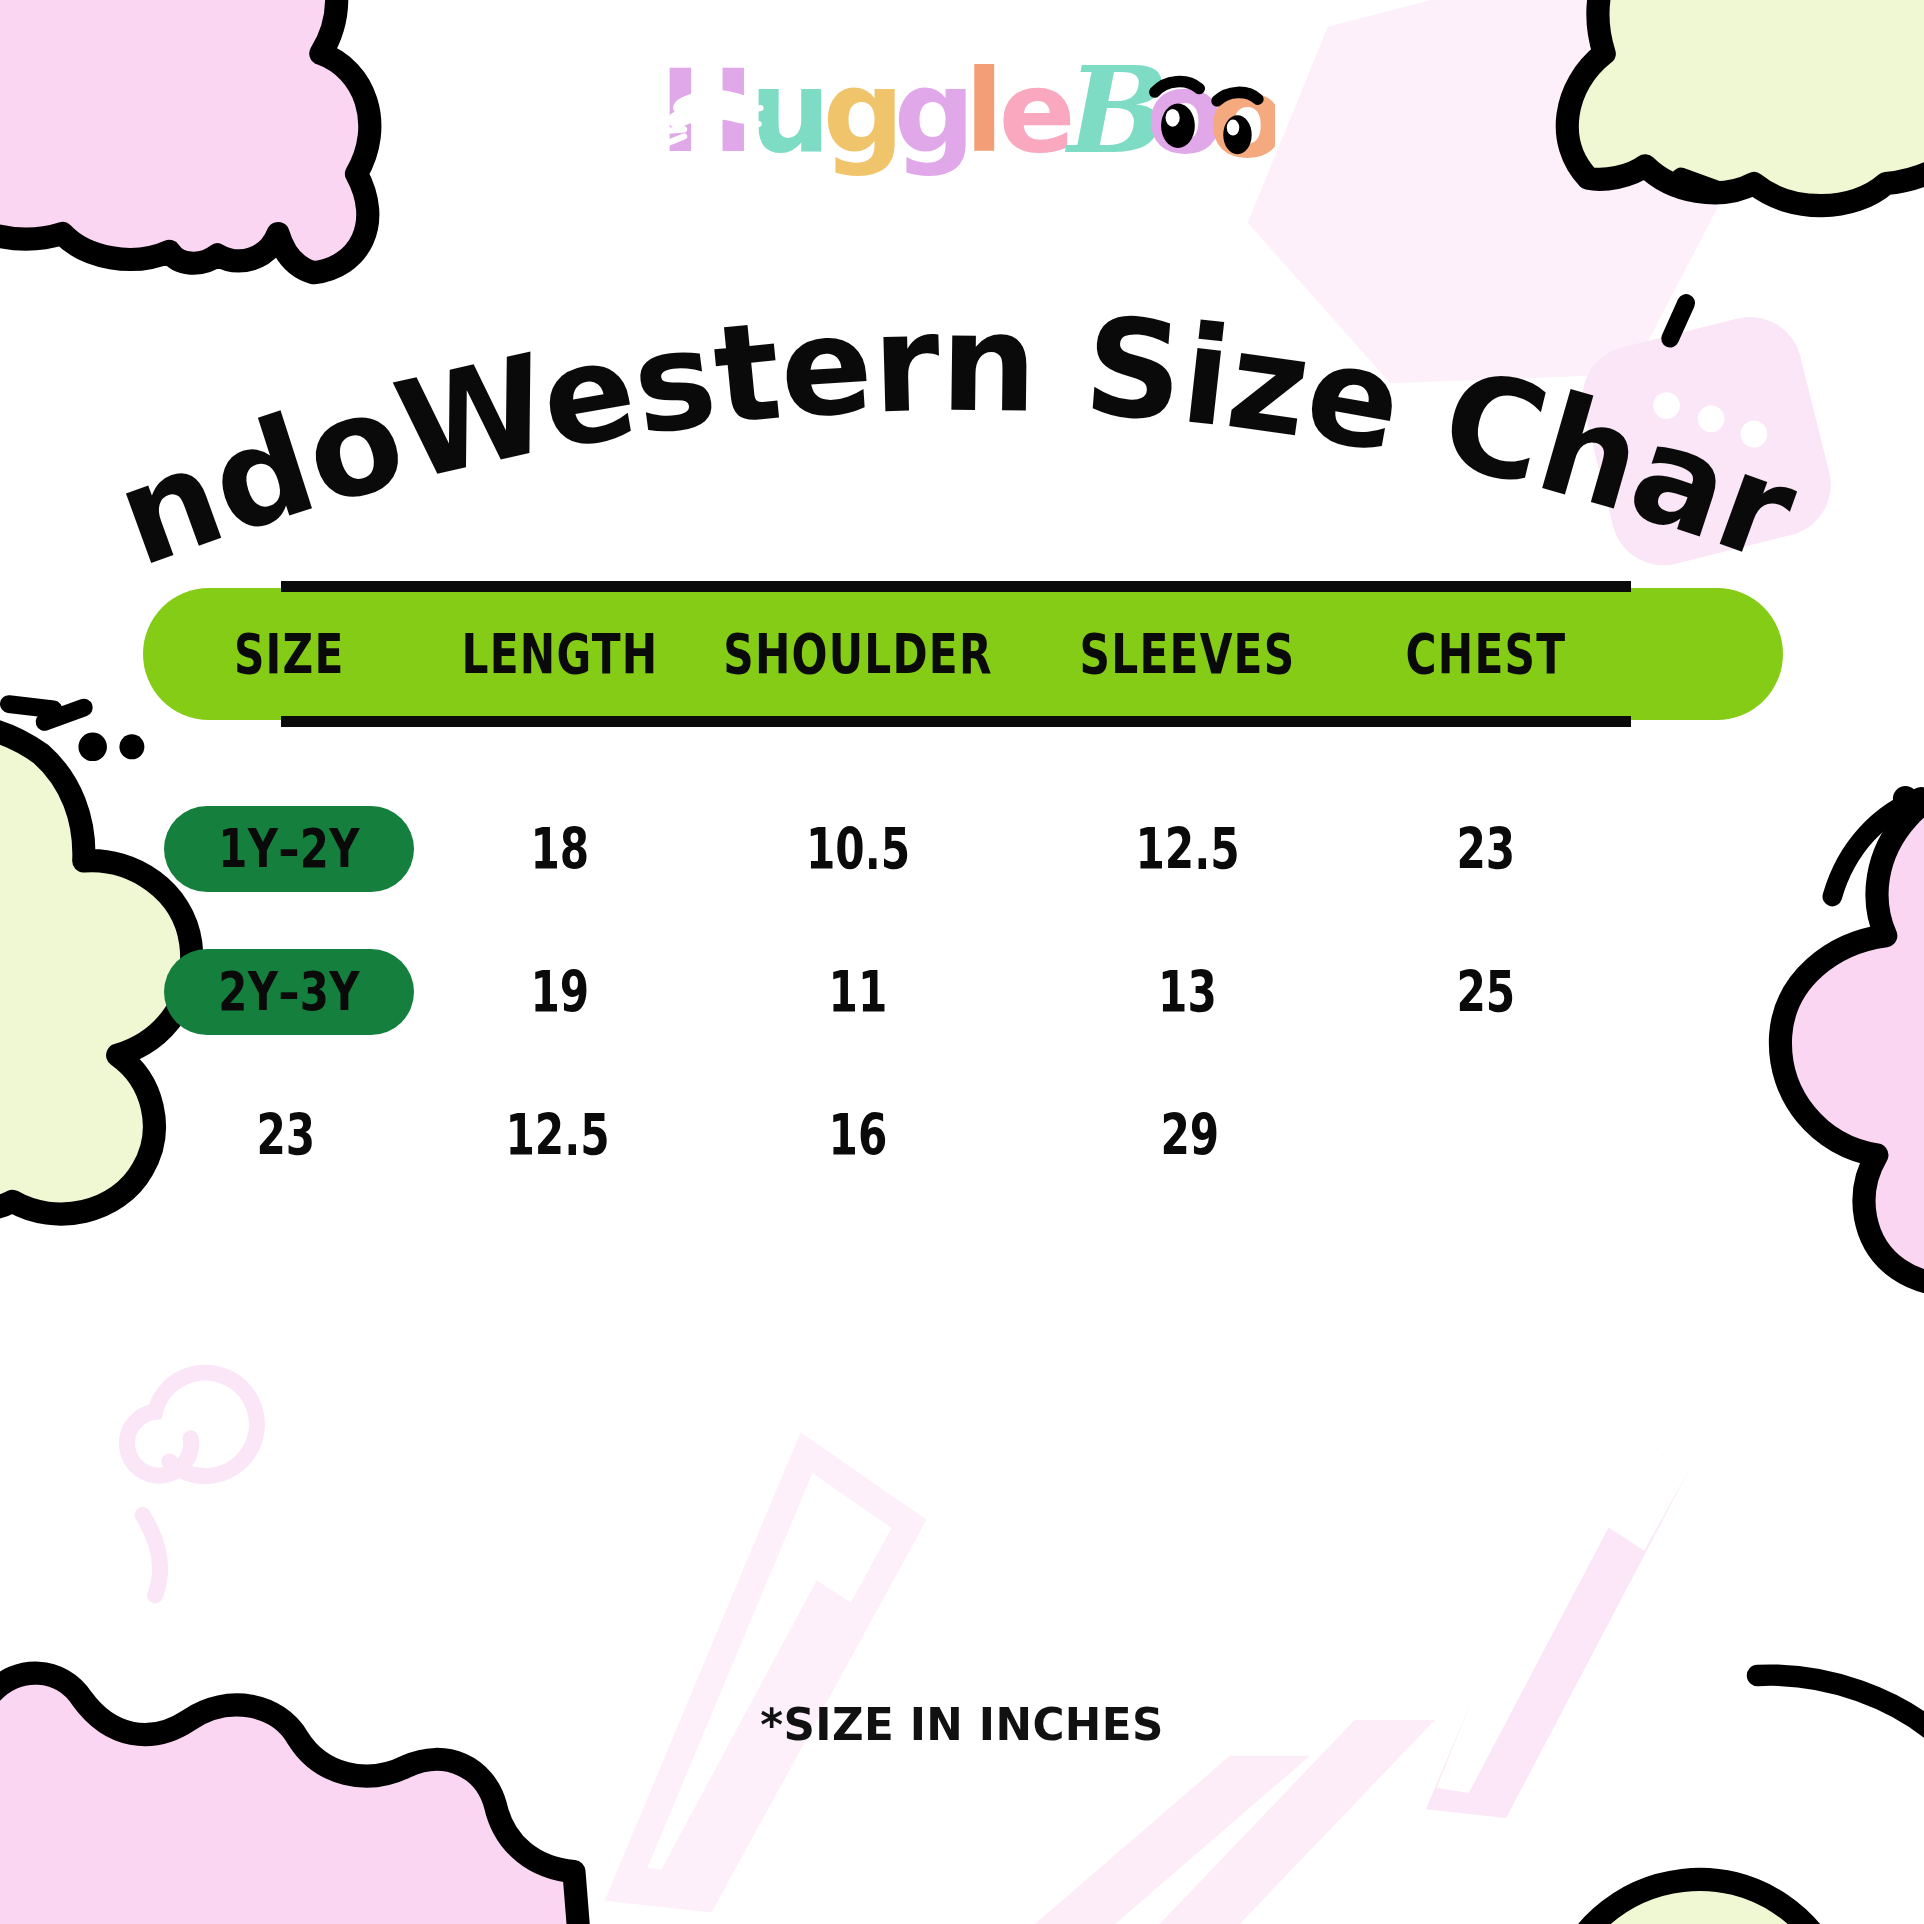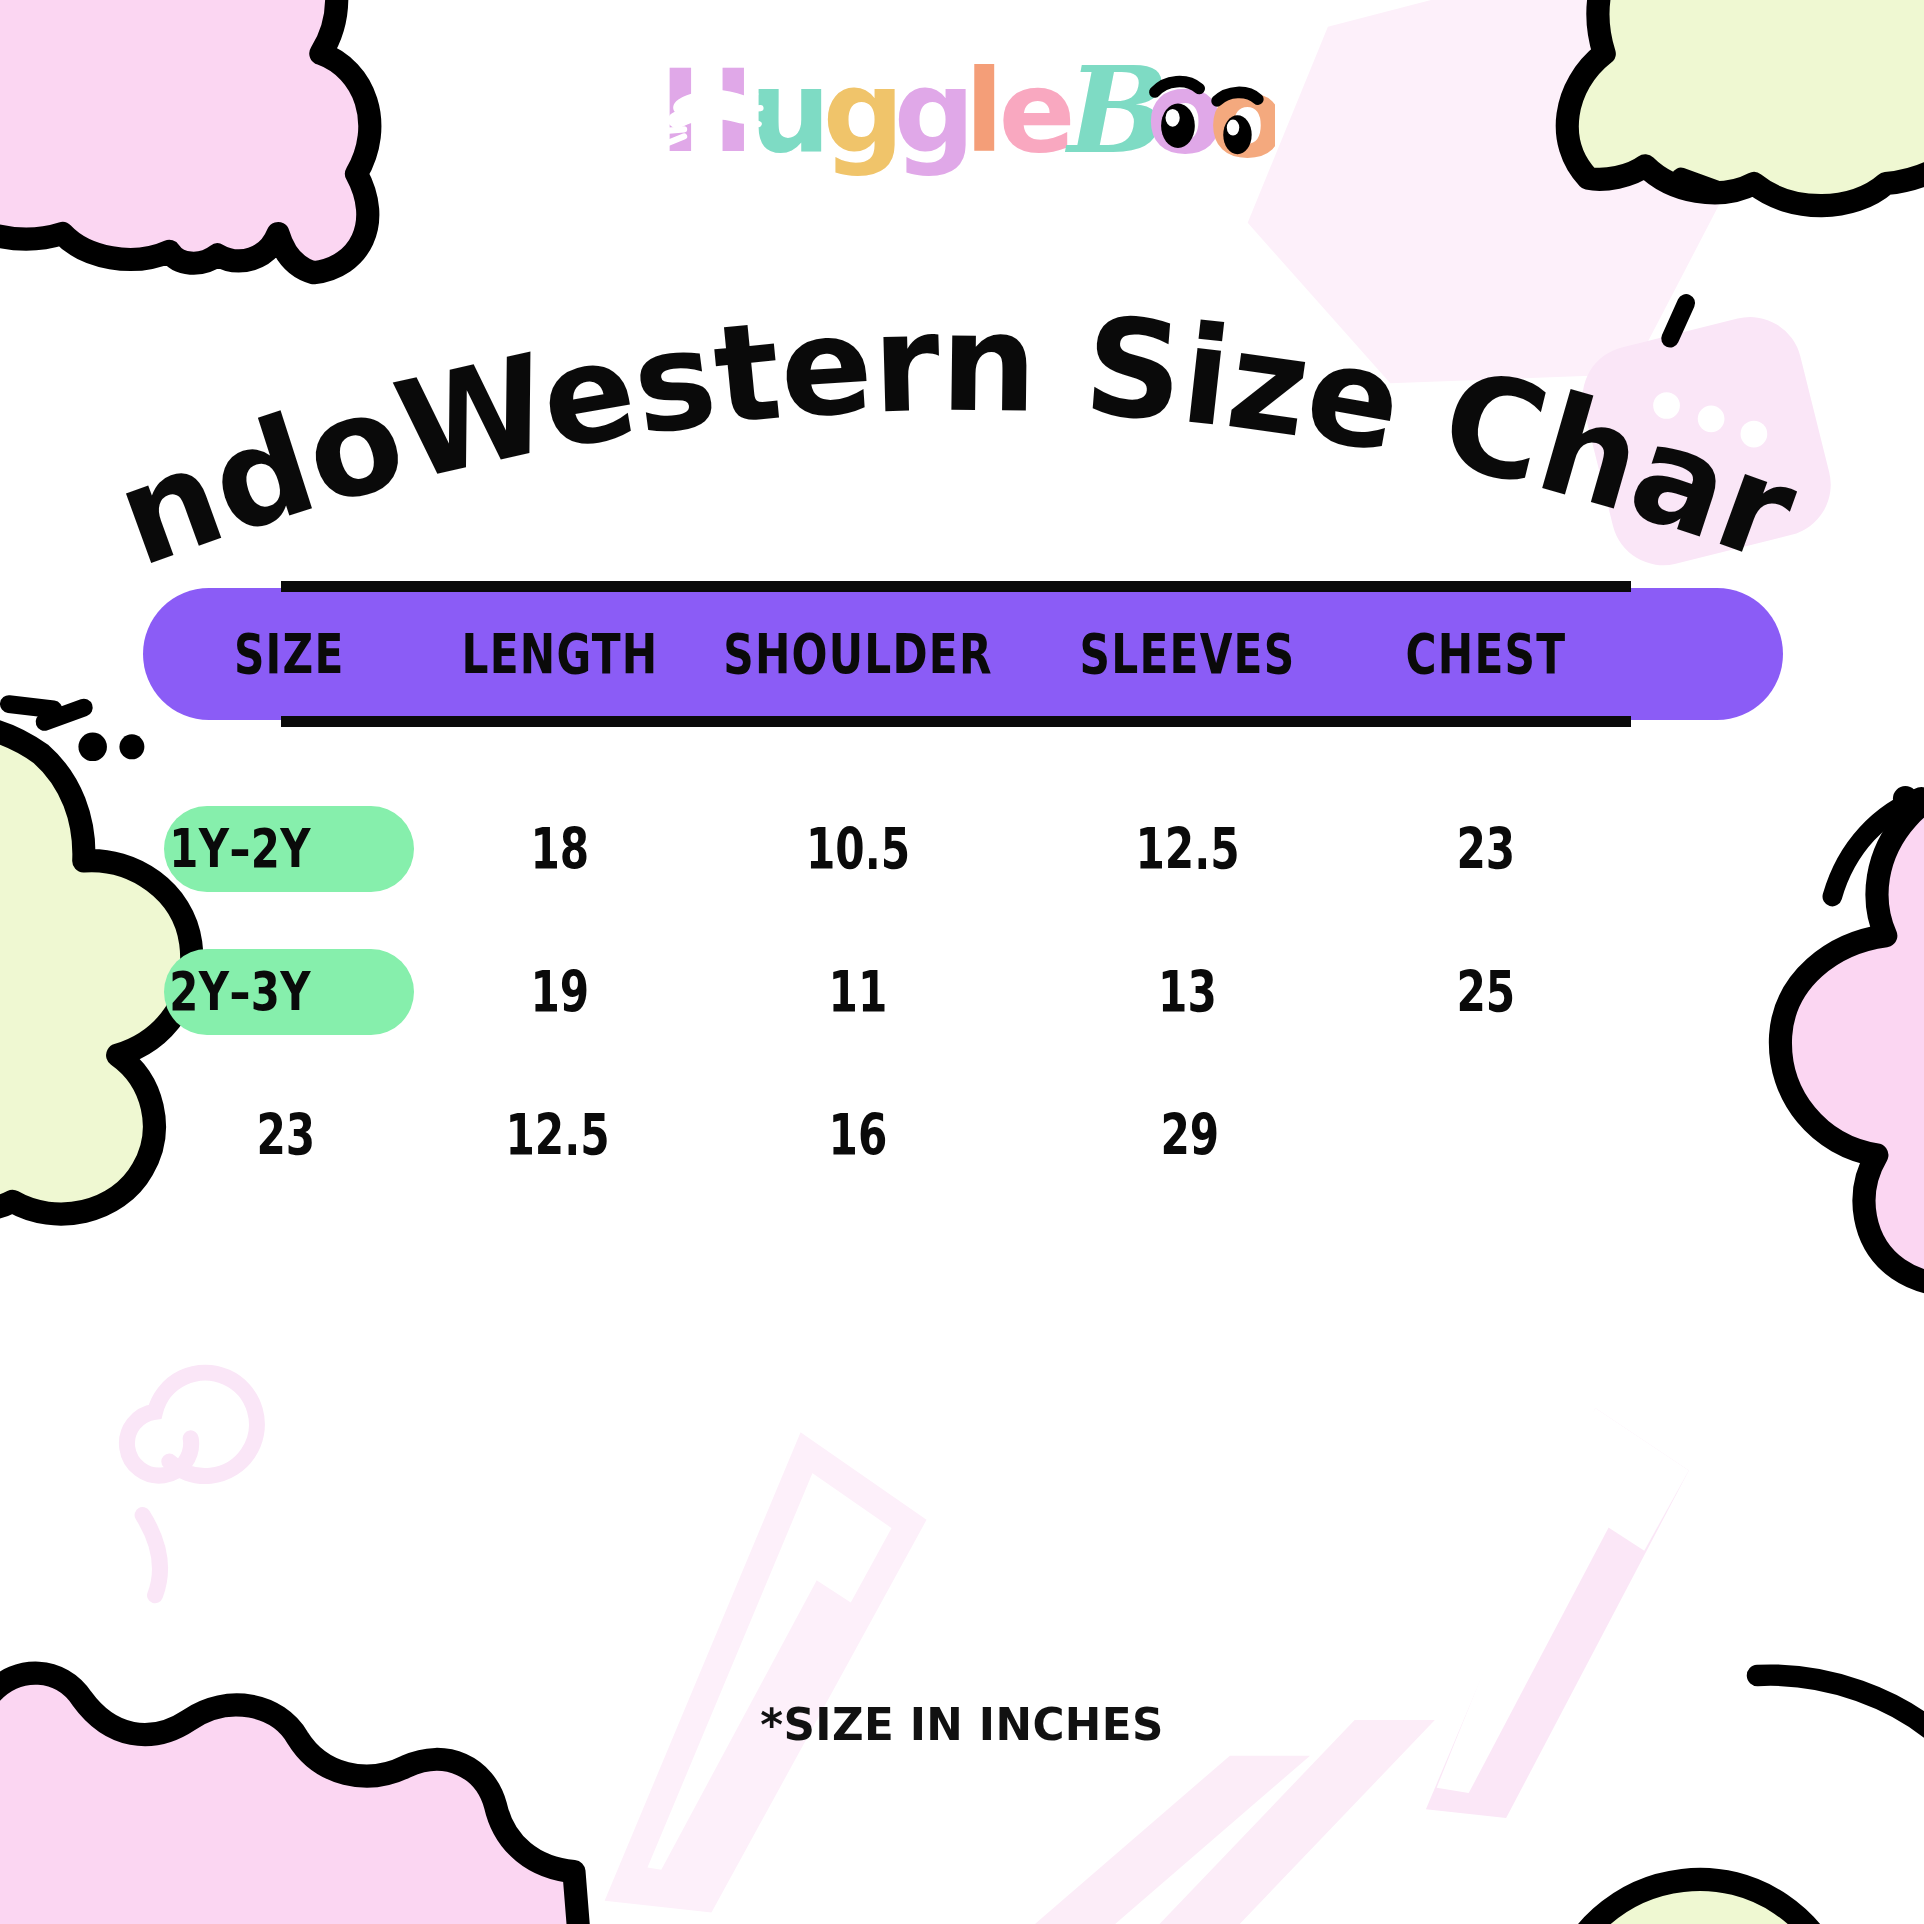--- a/index.html
+++ b/index.html
@@ -36,21 +36,21 @@
   }
 
   
   #table{
     position:absolute;left:0;top:588px;width:1925px;z-index:7;
   }
   #header-band{
     position:relative;
     margin:0 auto;
     width:1640px;height:132px;
-    background:#8b5cf6;
+    background:#84cc16;
     border-radius:66px;
   }
   .rule{
     position:absolute;left:138px;width:1350px;height:10.7px;background:#0a0a0a;
   }
   .rule.top{top:-7.1px;}
   .rule.bot{bottom:-7.1px;}
 
   .rowgrid{
     position:absolute;left:0;top:0;width:1640px;height:100%;
@@ -80,23 +80,23 @@
   .drow{
     position:relative;
     height:143px;
     display:grid;
     grid-template-columns:281px 267px 334px 325px 267px;
     align-items:center;
   }
   .size-pill{
     justify-self:center;
     width:250px;height:86px;
-    background:#86efac;
+    background:#15803d;
     border-radius:43px;
-    display:flex;align-items:center;
+    display:flex;align-items:center;justify-content:center;
     margin-left:12.5px;
   }
   .size-pill span{
     font-family:"DejaVu Sans", sans-serif;
     font-weight:bold;font-size:45px;letter-spacing:0.4px;
     color:#0a0a0a;
     transform:scaleY(1.18) scaleX(0.93);
     white-space:nowrap;
   }
   .vcell{

